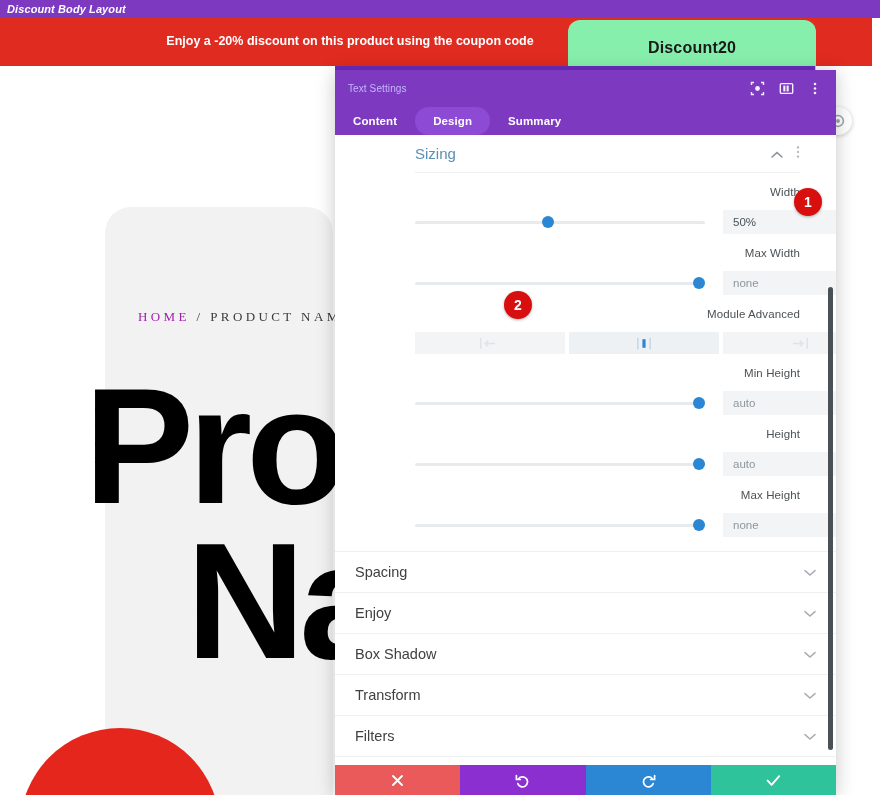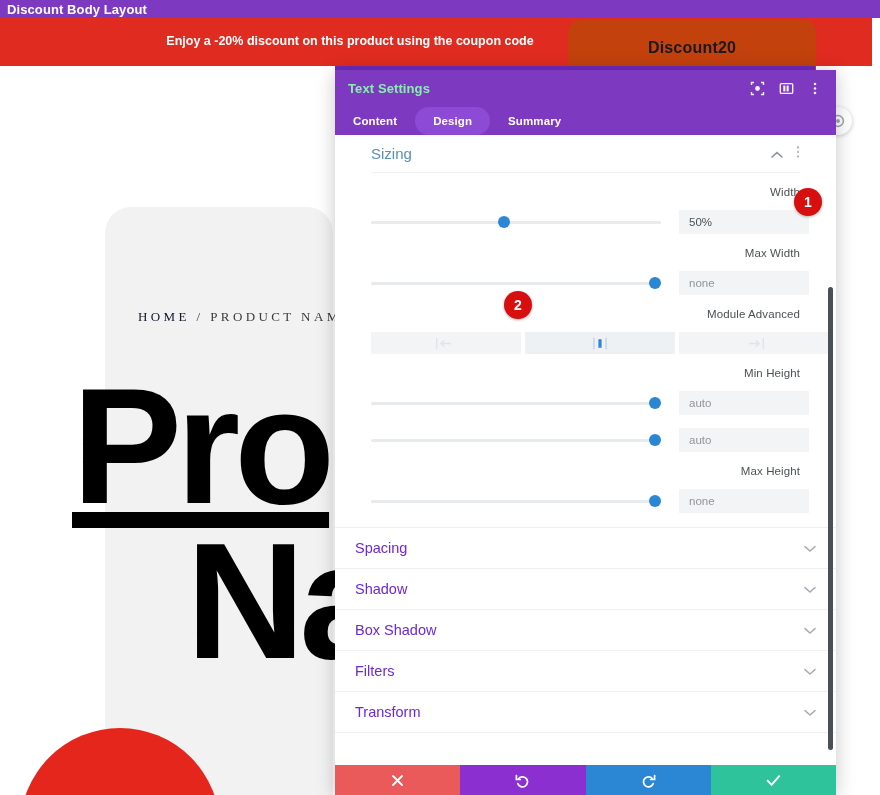--- a/index.html
+++ b/index.html
@@ -12,36 +12,36 @@
 
   
   .page-bg { position: absolute; inset: 0; background: #ffffff; }
 
   .layout-bar {
     position: absolute; top: 0; left: 0; width: 880px; height: 18px;
     background: #7d3ac1;
     display: flex; align-items: center;
   }
   .layout-bar-label {
-    color: #ffffff; font-size: 13px; font-weight: bold;
-    padding-left: 7px; letter-spacing: .1px; white-space: nowrap;
+    color: #ffffff; font-size: 11px; font-weight: bold;
+    padding-left: 7px; letter-spacing: .1px; white-space: nowrap; font-style: italic;
   }
 
   .discount-bar {
     position: absolute; top: 18px; left: 0; width: 872px; height: 48px;
     background: #e02b20;
   }
   .discount-text {
     position: absolute; top: 16px; left: 0; width: 700px;
     text-align: center; color: #ffffff; font-size: 12.5px; font-weight: bold;
     white-space: nowrap;
   }
   .coupon-chip {
     position: absolute; top: 20px; left: 568px; width: 248px; height: 56px;
-    background: #c2410c; border-radius: 12px 12px 0 0;
+    background: #86efac; border-radius: 12px 12px 0 0;
     display: flex; align-items: center; justify-content: center;
   }
   .coupon-chip span {
     font-size: 16px; font-weight: bold; color: #1a1a1a; letter-spacing: .2px;
   }
   .purple-strip {
     position: absolute; top: 66px; left: 335px; width: 480px; height: 8px;
     background: #6b2bbd;
   }
 
@@ -54,21 +54,21 @@
     font-family: "Liberation Serif", serif;
     font-size: 13px; letter-spacing: 3.4px; white-space: nowrap;
     color: #3a3a3a;
   }
   .breadcrumb .home { color: #c4575a; }
   .hero-word {
     position: absolute; font-family: "Liberation Sans", sans-serif;
     font-weight: bold; color: #000000; letter-spacing: -6px;
     line-height: .78; white-space: nowrap;
   }
-  .hero-word.l1 { top: 382px; left: 72px; font-size: 165px; text-decoration: underline; }
+  .hero-word.l1 { top: 382px; left: 84px; font-size: 165px; }
   .hero-word.l2 { top: 537px; left: 186px; font-size: 165px; }
   .red-circle {
     position: absolute; top: 728px; left: 20px;
     width: 200px; height: 200px; border-radius: 50%;
     background: #e5261c;
   }
   .summary-text {
     position: absolute; top: 756px; left: 420px;
     font-size: 30px; color: #2c2c2c; letter-spacing: -.3px; white-space: nowrap;
   }
@@ -86,39 +86,39 @@
     width: 501px; height: 725px;
     background: #ffffff;
     box-shadow: 0 2px 18px rgba(0,0,0,.22);
     display: flex; flex-direction: column; overflow: hidden;
   }
   .modal-head {
     height: 37px; background: #7d3ac1; flex: 0 0 auto;
     display: flex; align-items: center; padding: 0 13px;
   }
   .modal-title {
-    color: #86efac; font-size: 13px; font-weight: bold; letter-spacing: .1px;
+    color: #c4b5fd; font-size: 10px; font-weight: normal; letter-spacing: .1px;
   }
   .head-icons { margin-left: auto; display: flex; align-items: center; gap: 13px; }
   .head-icons .hi { width: 16px; height: 16px; display: flex; align-items: center; justify-content: center; opacity: .92; }
 
   .modal-tabs {
     height: 28px; background: #7d3ac1; flex: 0 0 auto; display: flex;
   }
   .tab {
     padding: 0 18px; display: flex; align-items: center;
     font-size: 11.5px; color: #ffffff; font-weight: bold; letter-spacing: .1px;
   }
   .tab.active { background: #8d4ad4; border-radius: 14px; }
 
   .modal-body {
     flex: 1 1 auto; position: relative; overflow: hidden; background: #ffffff;
   }
 
-  .section-open { padding: 0 36px; }
+  .section-open { padding: 0 36px; margin-left: 44px; }
   .section-open-head {
     height: 38px; display: flex; align-items: center;
     border-bottom: 1px solid #eef0f2;
   }
   .section-open-title { font-size: 15px; color: #5a8fb5; }
   .section-open-icons { margin-left: auto; display: flex; align-items: center; gap: 13px; }
 
   .field { padding-top: 13px; }
   .field-label {
     font-size: 11.5px; color: #4b5155; margin-bottom: 12px; letter-spacing: .1px; text-align: right;
@@ -146,21 +146,21 @@
     flex: 1 1 0; height: 22px; background: #f2f4f6;
     display: flex; align-items: center; justify-content: center;
   }
   .align-btn.active { background: #eef1f4; }
 
   .collapsed-list { margin-top: 14px; border-top: 1px solid #eef0f2; }
   .collapsed-row {
     height: 41px; padding: 0 20px; display: flex; align-items: center;
     border-bottom: 1px solid #eef0f2;
   }
-  .collapsed-row span.lbl { font-size: 14.5px; color: #6d28d9; }
+  .collapsed-row span.lbl { font-size: 14.5px; color: #404040; }
   .collapsed-row .chev { margin-left: auto; }
 
   .scrollbar {
     position: absolute; top: 152px; right: 3px; width: 5px; height: 463px;
     background: #4a5156; border-radius: 3px;
   }
 
   .modal-foot { height: 30px; flex: 0 0 auto; display: flex; }
   .foot-btn {
     flex: 1 1 0; display: flex; align-items: center; justify-content: center;
@@ -181,21 +181,21 @@
 </head>
 <body>
 
 <div id="root">
 
   <div class="page-bg">
 
     <div class="phone-card"></div>
 
     <div class="breadcrumb">
-      <span class="home" style="color: #0f172a;">HOME</span>
+      <span class="home" style="color: #a21caf;">HOME</span>
       <span>/</span>
       <span>PRODUCT NAM</span>
     </div>
 
     <div class="hero-word l1">Pro</div>
     <div class="hero-word l2">Na</div>
 
     <div class="red-circle" style="background: rgb(229, 38, 28);"></div>
 
     <div class="summary-text">Summary</div>
@@ -327,20 +327,21 @@
           <div class="field-row">
             <div class="slider">
               <div class="slider-track"></div>
               <div class="slider-knob" id="knob-3" style="left: 98%;"></div>
             </div>
             <div class="value-box">auto</div>
           </div>
         </div>
 
         <div class="field">
+          <div class="field-label">Height</div>
           <div class="field-row">
             <div class="slider">
               <div class="slider-track"></div>
               <div class="slider-knob" id="knob-4" style="left: 98%;"></div>
             </div>
             <div class="value-box">auto</div>
           </div>
         </div>
 
         <div class="field">
@@ -358,45 +359,45 @@
       <div class="collapsed-list">
         <div class="collapsed-row">
           <span class="lbl">Spacing</span>
           <span class="chev">
             <svg width="12" height="8" viewBox="0 0 12 8">
                 <path d="M1 1.6L6 6 11 1.6" fill="none" stroke="#a7adb3" stroke-width="1.5" stroke-linecap="round"></path>
               </svg>
           </span>
         </div>
         <div class="collapsed-row">
-          <span class="lbl">Shadow</span>
+          <span class="lbl">Enjoy</span>
           <span class="chev">
             <svg width="12" height="8" viewBox="0 0 12 8">
                 <path d="M1 1.6L6 6 11 1.6" fill="none" stroke="#a7adb3" stroke-width="1.5" stroke-linecap="round"></path>
               </svg>
           </span>
         </div>
         <div class="collapsed-row">
           <span class="lbl">Box Shadow</span>
           <span class="chev">
             <svg width="12" height="8" viewBox="0 0 12 8">
                 <path d="M1 1.6L6 6 11 1.6" fill="none" stroke="#a7adb3" stroke-width="1.5" stroke-linecap="round"></path>
               </svg>
           </span>
         </div>
         <div class="collapsed-row">
-          <span class="lbl">Filters</span>
+          <span class="lbl">Transform</span>
           <span class="chev">
             <svg width="12" height="8" viewBox="0 0 12 8">
                 <path d="M1 1.6L6 6 11 1.6" fill="none" stroke="#a7adb3" stroke-width="1.5" stroke-linecap="round"></path>
               </svg>
           </span>
         </div>
         <div class="collapsed-row">
-          <span class="lbl">Transform</span>
+          <span class="lbl">Filters</span>
           <span class="chev">
             <svg width="12" height="8" viewBox="0 0 12 8">
                 <path d="M1 1.6L6 6 11 1.6" fill="none" stroke="#a7adb3" stroke-width="1.5" stroke-linecap="round"></path>
               </svg>
           </span>
         </div>
         <div class="collapsed-row">
           
           
         </div>

